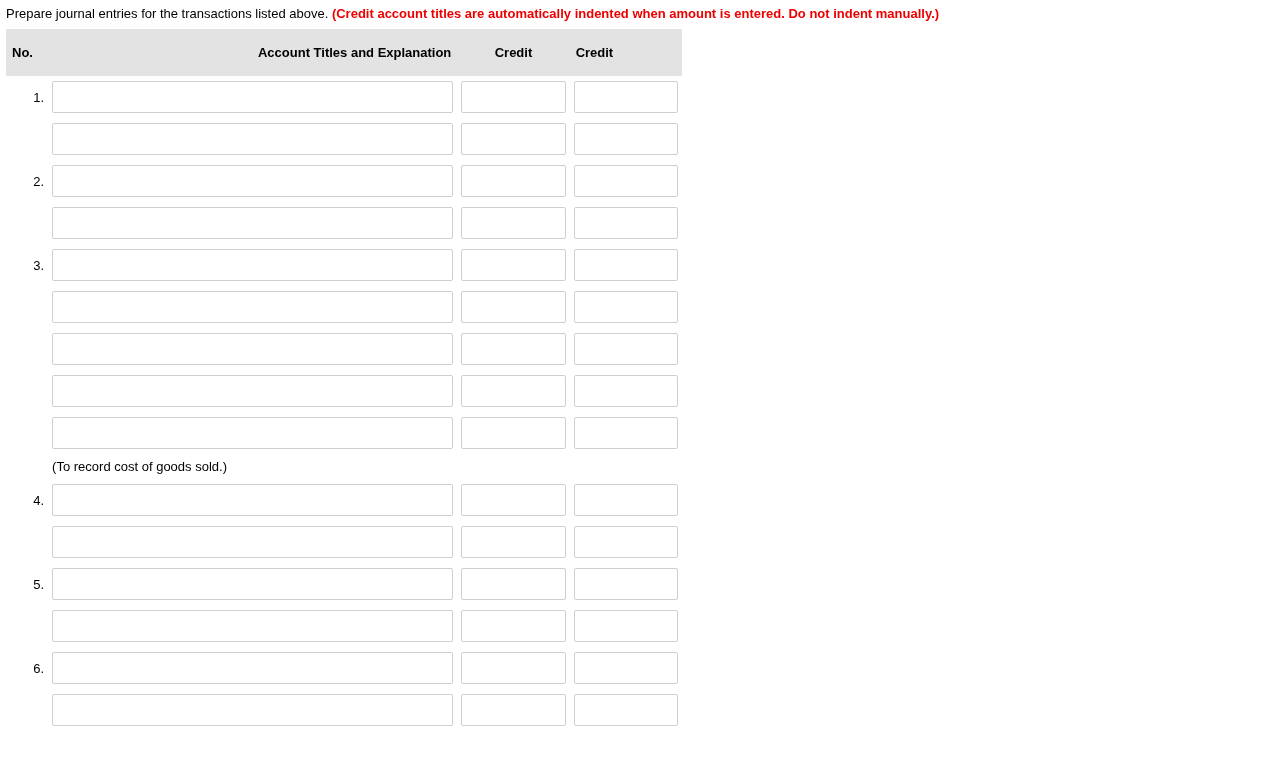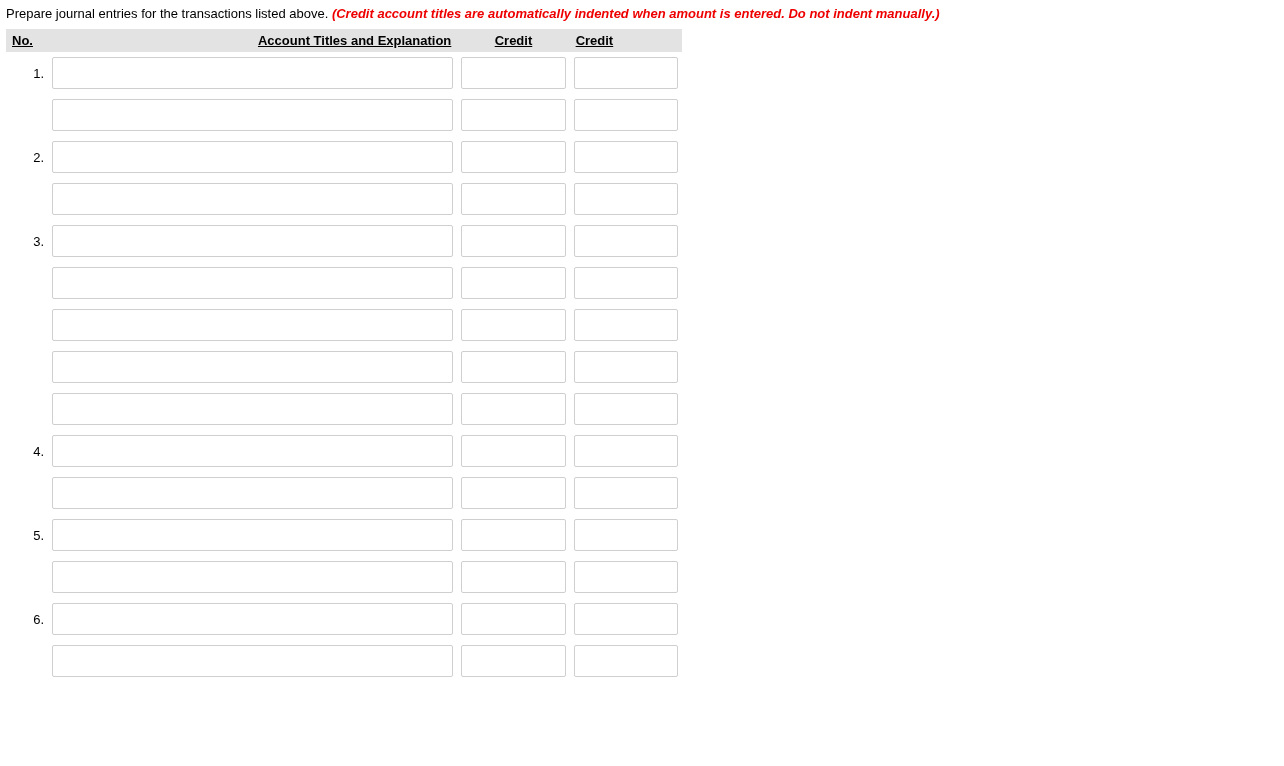--- a/index.html
+++ b/index.html
@@ -12,36 +12,34 @@
     background: #fff;
     width: 1284px;
   }
   .prompt-line {
     padding: 2px 0 8px 0;
     font-size: 13px;
   }
   .prompt-line .note {
     color: #ee0000;
     font-weight: bold;
-    font-style: italic;
   }
   table.journal {
     border-collapse: separate;
     border-spacing: 0;
     width: 676px;
   }
   table.journal thead tr {
     background: #e3e3e3;
   }
   table.journal th {
     font-weight: bold;
     font-size: 13px;
     text-align: left;
-    padding: 4px 6px;
-    text-decoration: underline;
+    padding: 16px 6px;
   }
   table.journal th.col-no { width: 42px; text-align:left; }
   table.journal th.col-title { width: 408px; text-align:right; }
   table.journal th.col-debit { width: 112px; text-align:center; }
   table.journal th.col-credit { width: 112px; }
   table.journal td {
     padding: 5px 4px;
     vertical-align: middle;
     font-size: 13px;
   }
@@ -133,20 +131,24 @@
         <td><input type="text" style=""></td>
         <td><input type="text" style=""></td>
       </tr>
       <tr>
         <td class="no-cell"></td>
         <td><input type="text" style=""></td>
         <td><input type="text" style=""></td>
         <td><input type="text" style=""></td>
       </tr>
       <tr>
+        <td class="no-cell"></td>
+        <td class="explain" colspan="3">(To record cost of goods sold.)</td>
+      </tr>
+      <tr>
         <td class="no-cell">4.</td>
         <td><input type="text" style=""></td>
         <td><input type="text" style=""></td>
         <td><input type="text" style=""></td>
       </tr>
       <tr>
         <td class="no-cell"></td>
         <td><input type="text" style=""></td>
         <td><input type="text" style=""></td>
         <td><input type="text" style=""></td>

